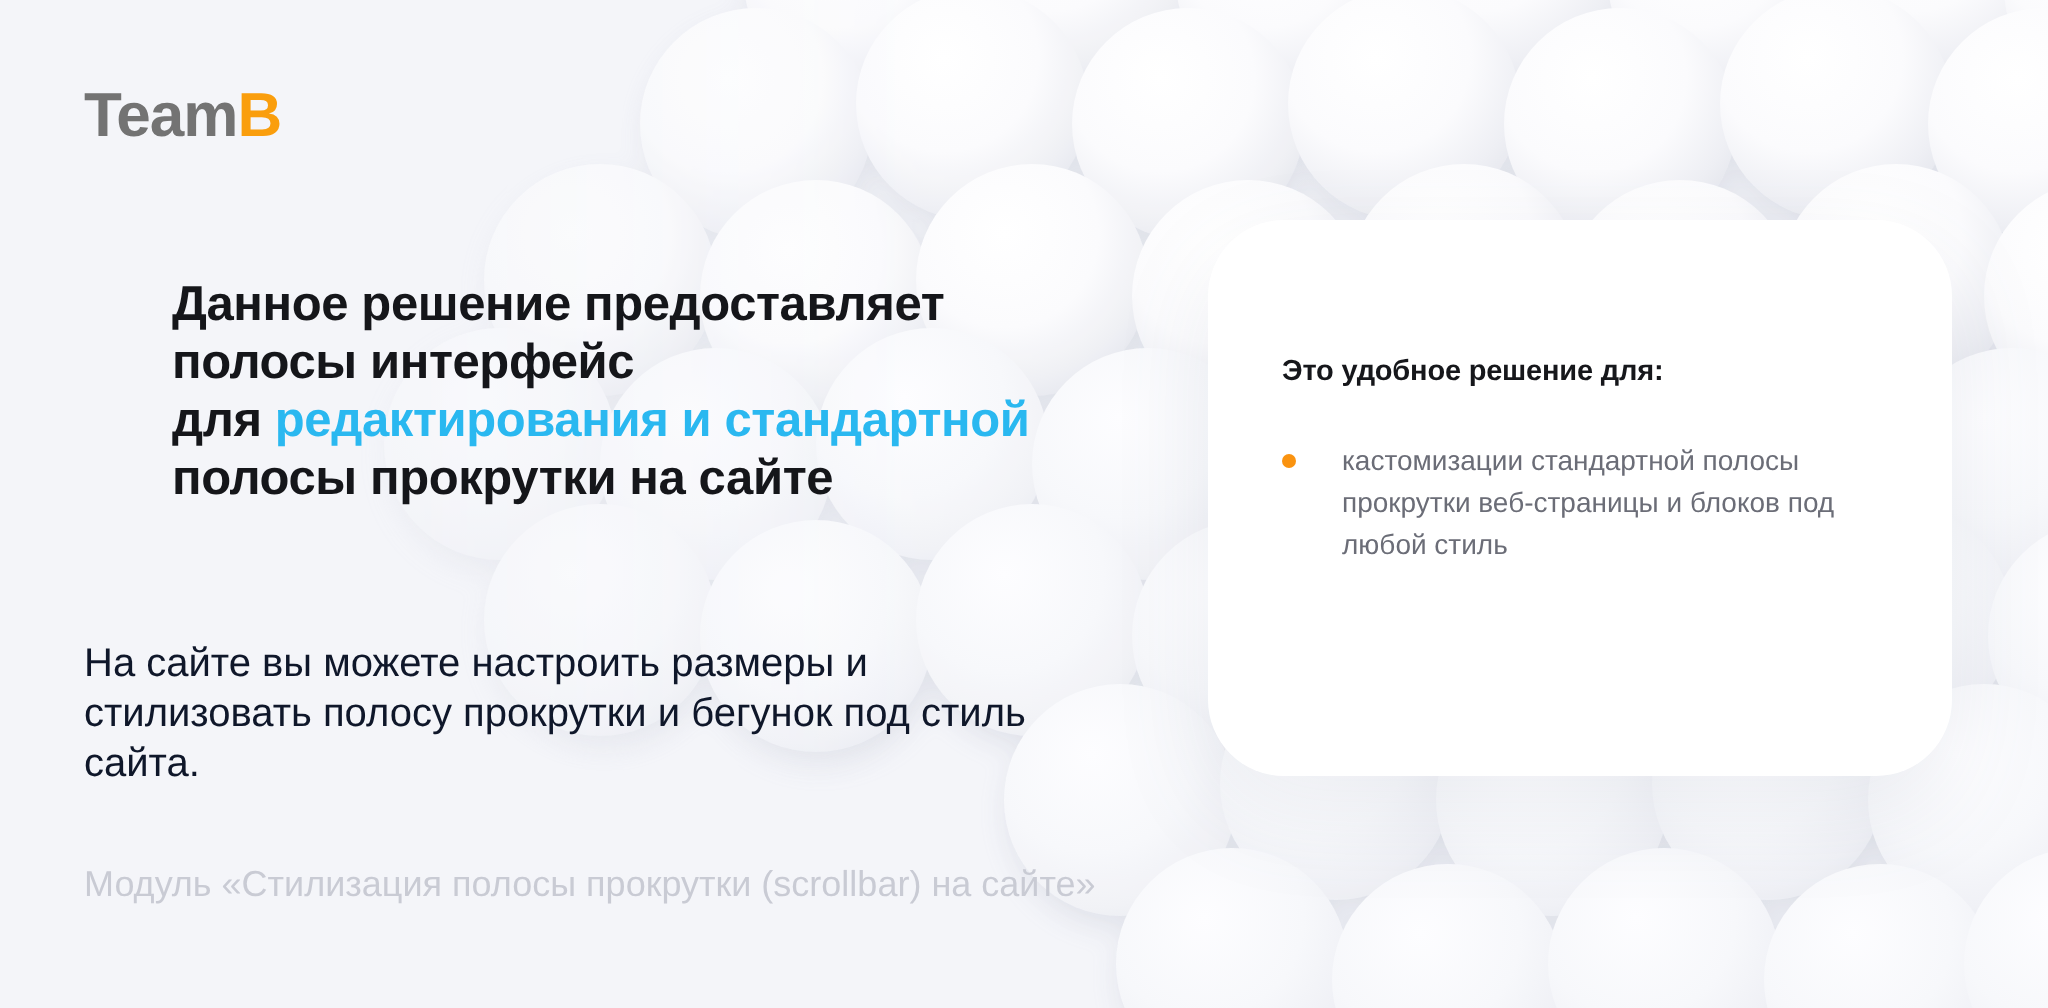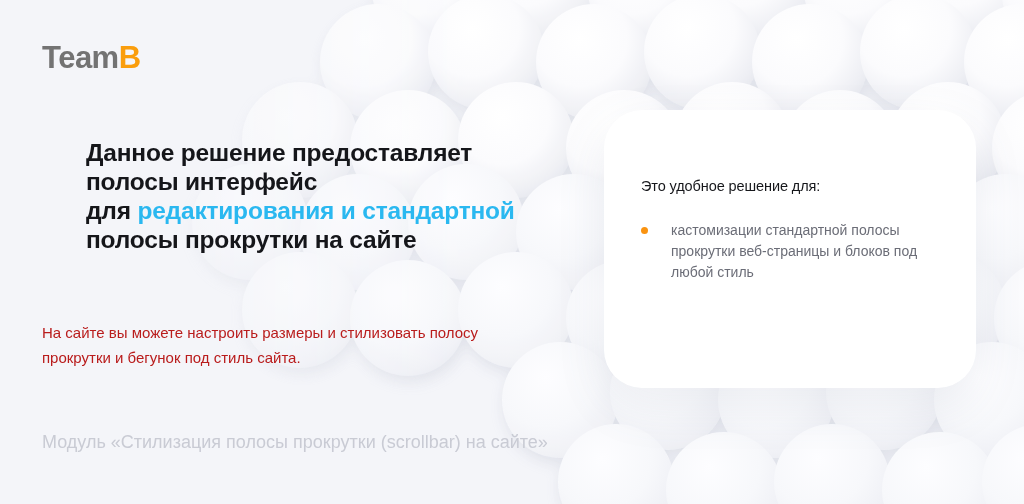--- a/index.html
+++ b/index.html
@@ -52,23 +52,23 @@
     letter-spacing:-0.2px;
     color:#15161a;
     margin-left:44px;
   }
   #headline .accent { color:#2ab8f0; }
 
   #subtitle {
     position:absolute;
     left:0; top:320px;
     width:490px;
-    font-size:15px;
+    font-size:20px;
     line-height:25px;
-    color:#b91c1c;
+    color:#0f172a;
   }
 
   #footnote {
     position:absolute;
     left:0; top:433px;
     font-size:18px;
     line-height:18px;
     color:#c9cbd4;
   }
 
@@ -79,21 +79,21 @@
     width:372px; height:278px;
     background:#ffffff;
     border-radius:38px;
     box-shadow:0 18px 50px rgba(120,125,145,0.10);
   }
 
   #card-heading {
     position:absolute;
     left:37px; top:68px;
     font-size:14.5px;
-    font-weight:normal;
+    font-weight:bold;
     color:#16171b;
     letter-spacing:-0.1px;
     white-space:nowrap;
   }
 
   #card-list {
     position:absolute;
     left:37px; top:110px;
     right:26px;
     list-style:none;

